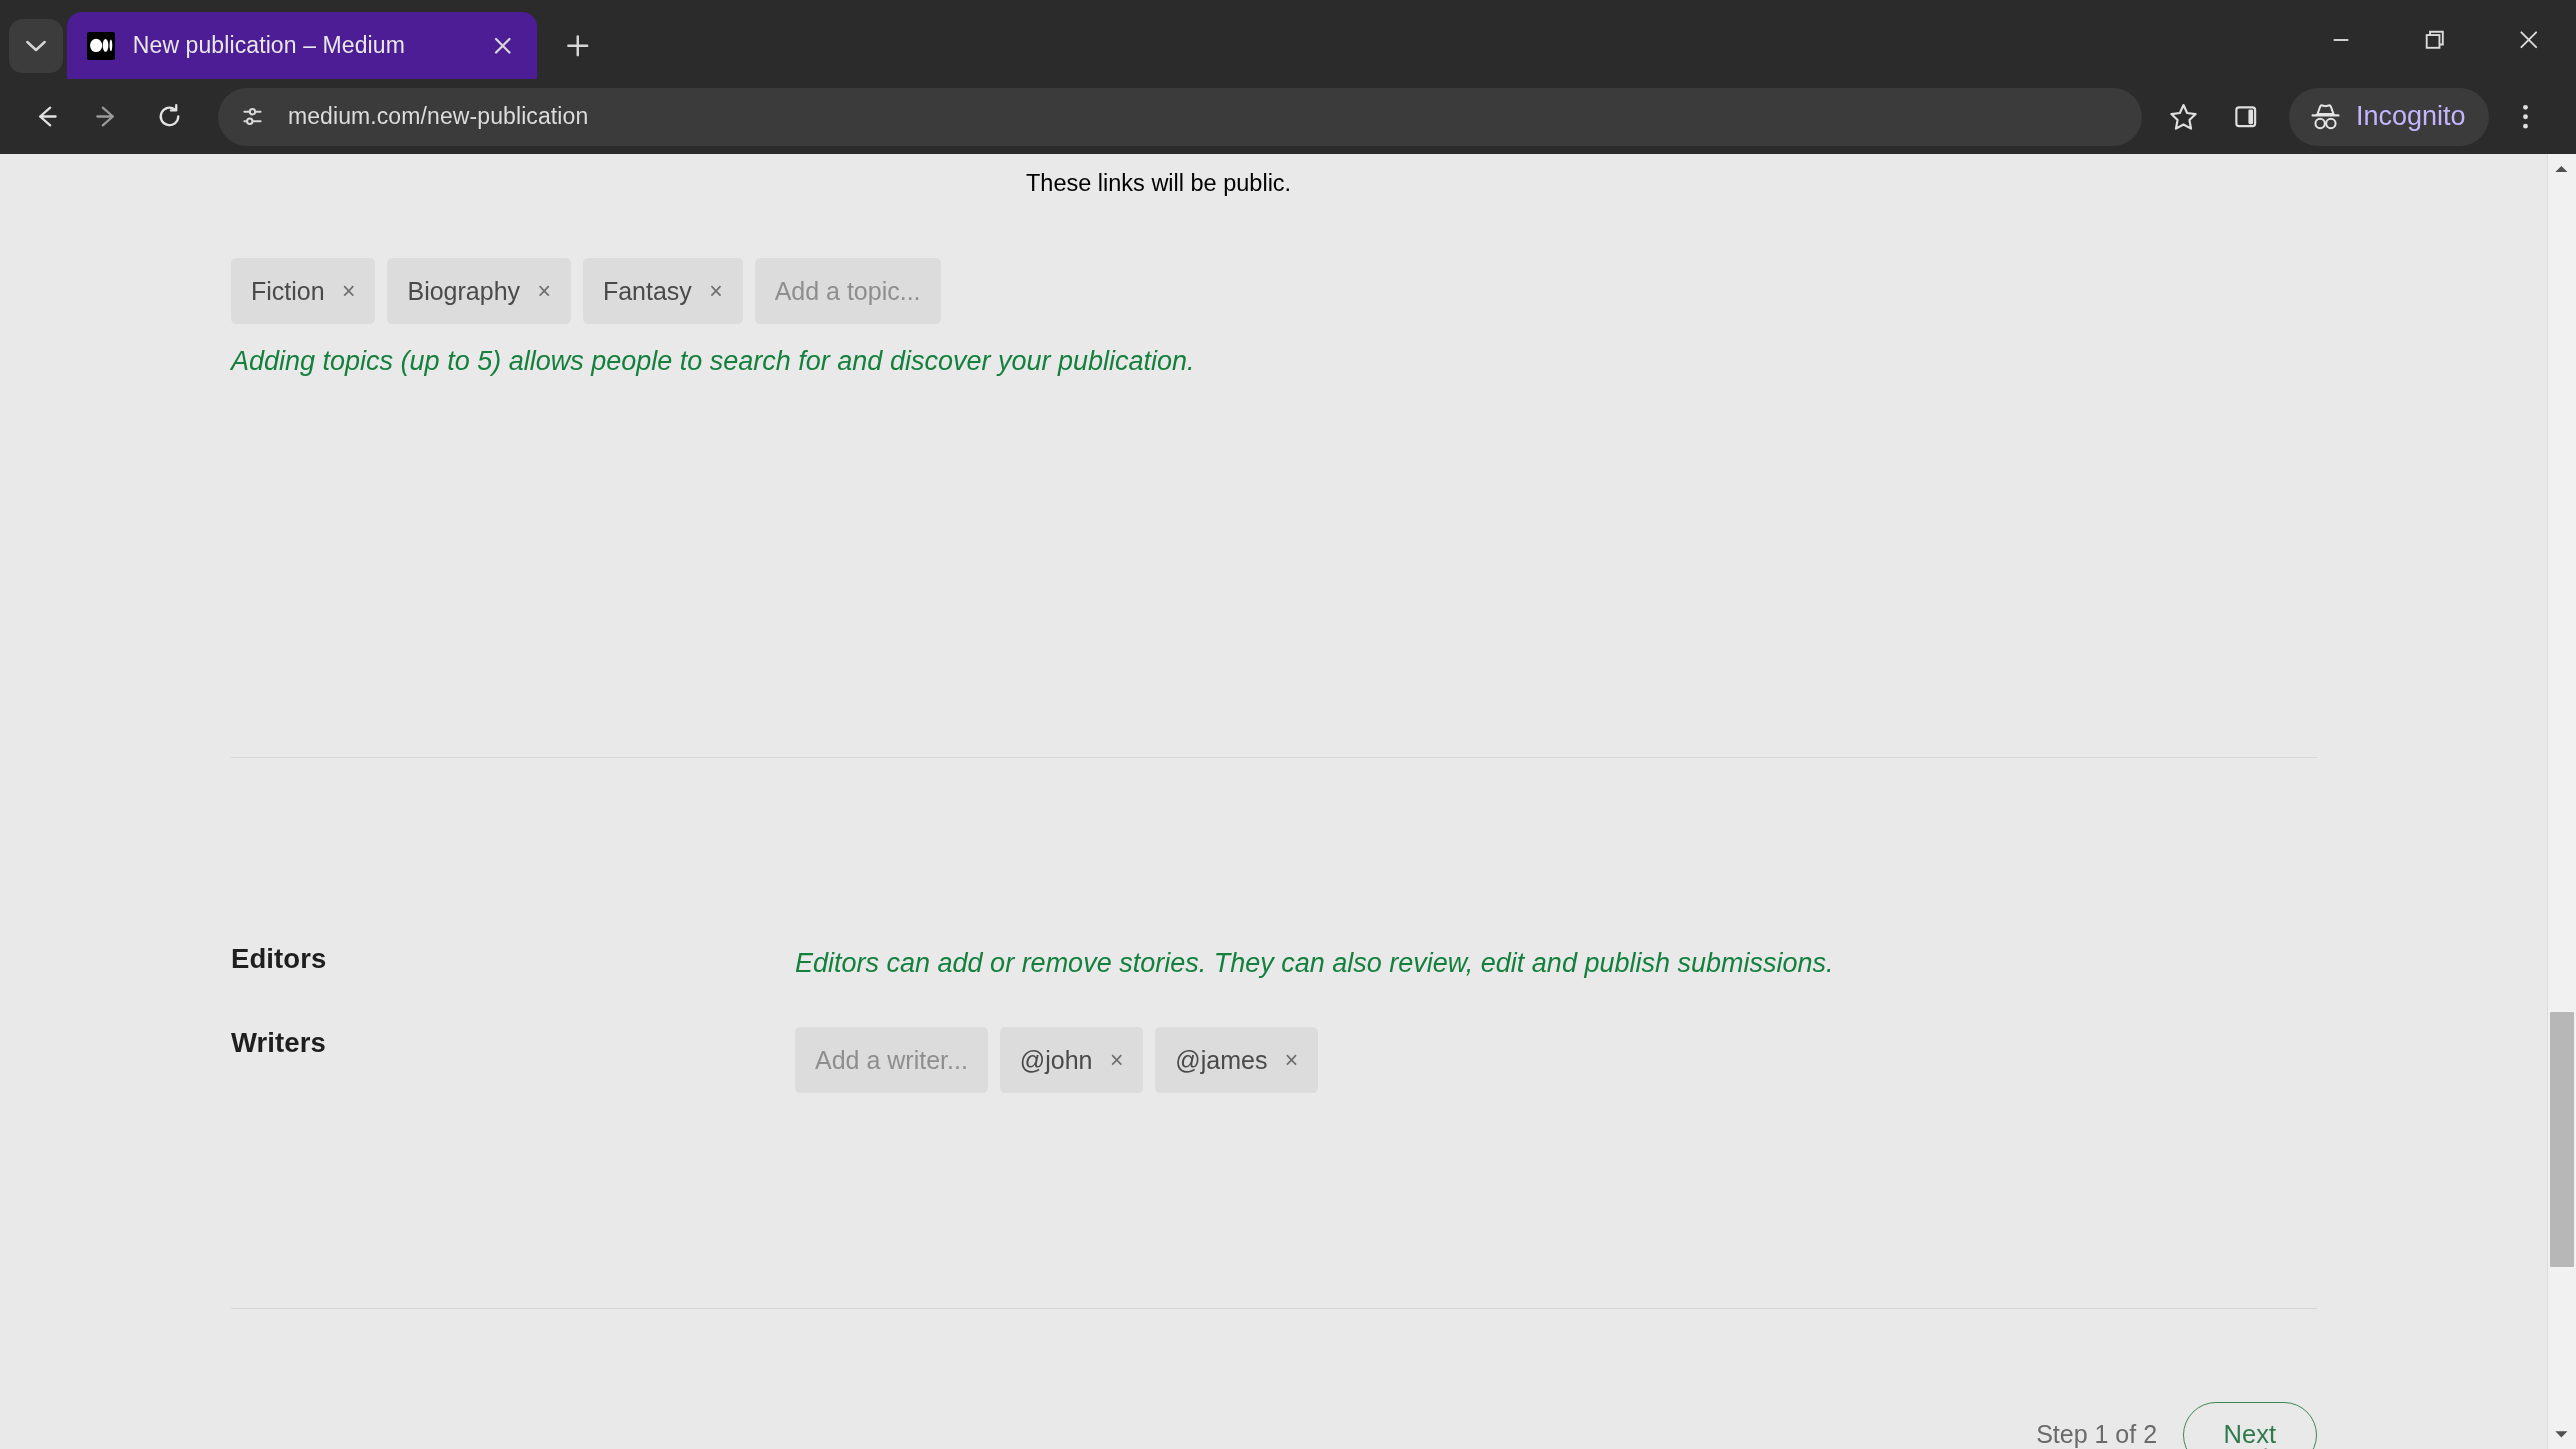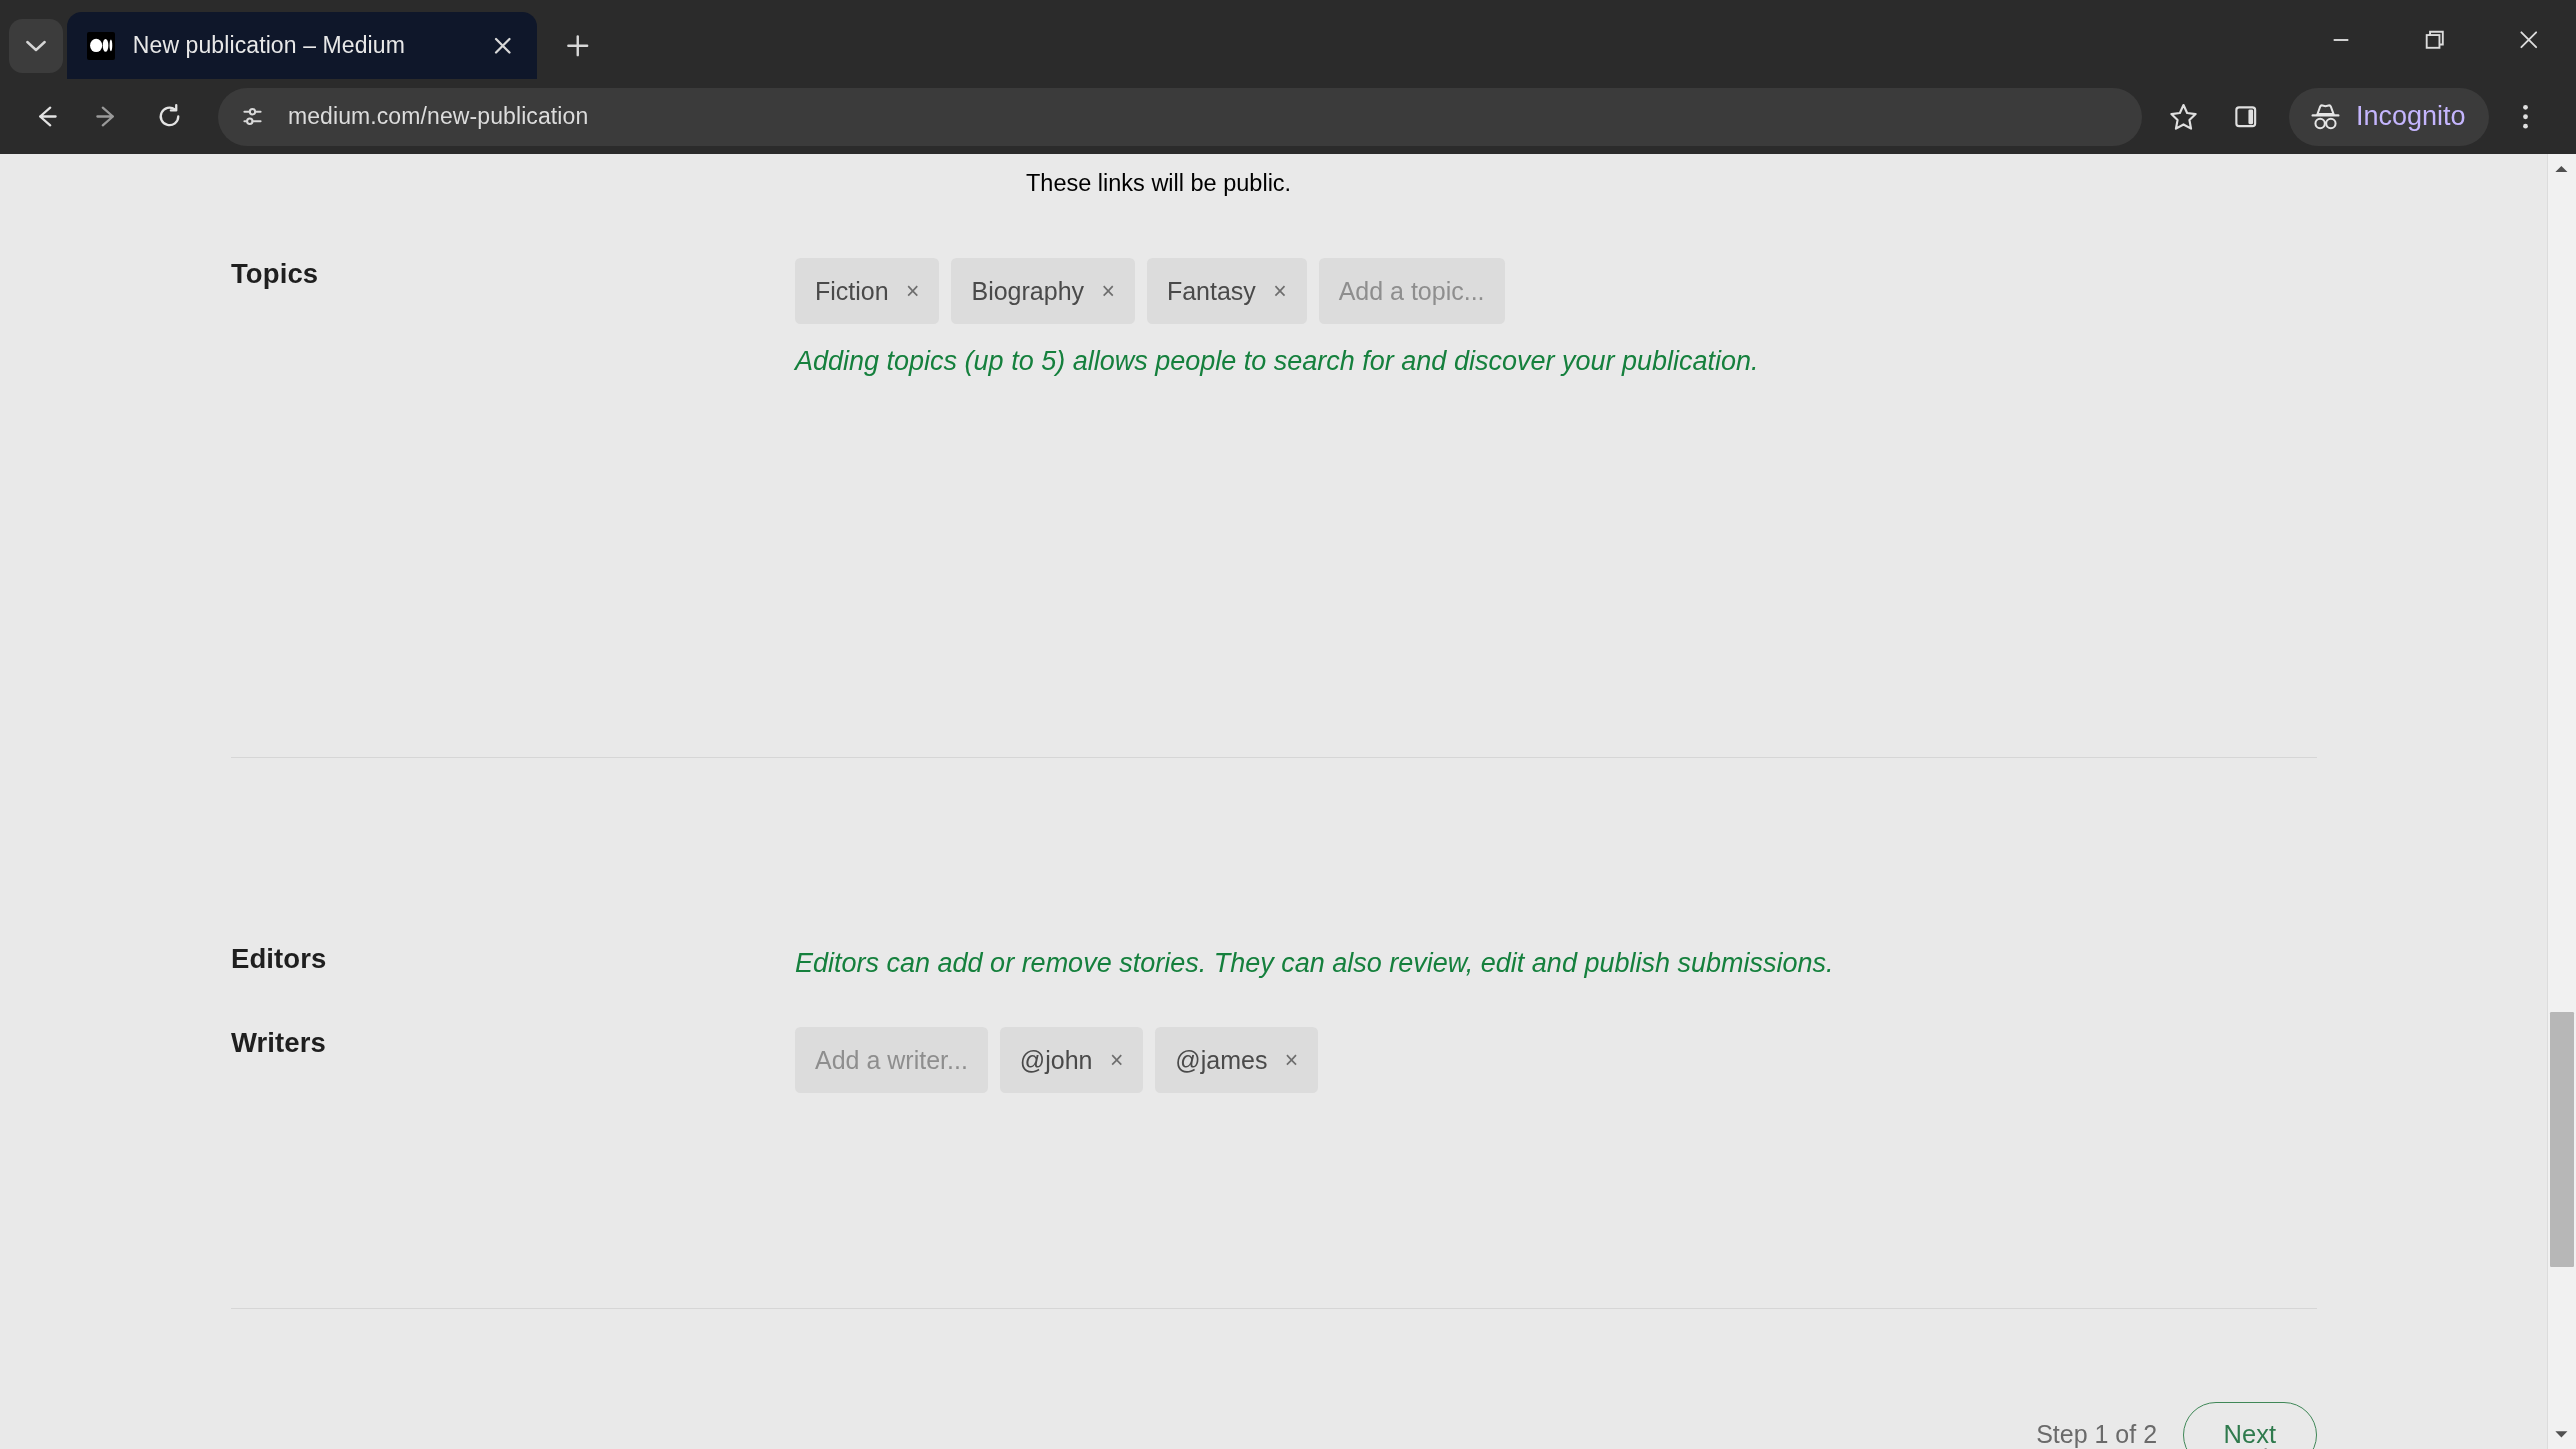--- a/index.html
+++ b/index.html
@@ -39,21 +39,21 @@
     border-radius: 13.4px;
     background: #3c3c3c;
     display: flex;
     align-items: center;
     justify-content: center;
     cursor: default;
   }
   .tab {
     width: 470px;
     height: 67px;
-    background: #0f172a;
+    background: #4c1d95;
     border-radius: 14.8px 14.8px 0 0;
     display: flex;
     align-items: center;
     padding: 0 16px 0 20px;
     position: relative;
   }
   .tab-favicon {
     width: 28px;
     height: 28px;
     background: #000;
@@ -446,21 +446,20 @@
     </div>
   </div>
 
   <div class="viewport">
     <div class="page">
       <div class="content">
 
         <div class="hint-top">These links will be public.</div>
 
         <div class="field-row" style="top:104px;">
-          <div class="field-label">Topics</div>
           <div class="field-body">
             <div class="chips">
               <div class="chip">
                 <span>Fiction</span>
                 <span class="chip-x">×</span>
               </div>
               <div class="chip">
                 <span>Biography</span>
                 <span class="chip-x">×</span>
               </div>

